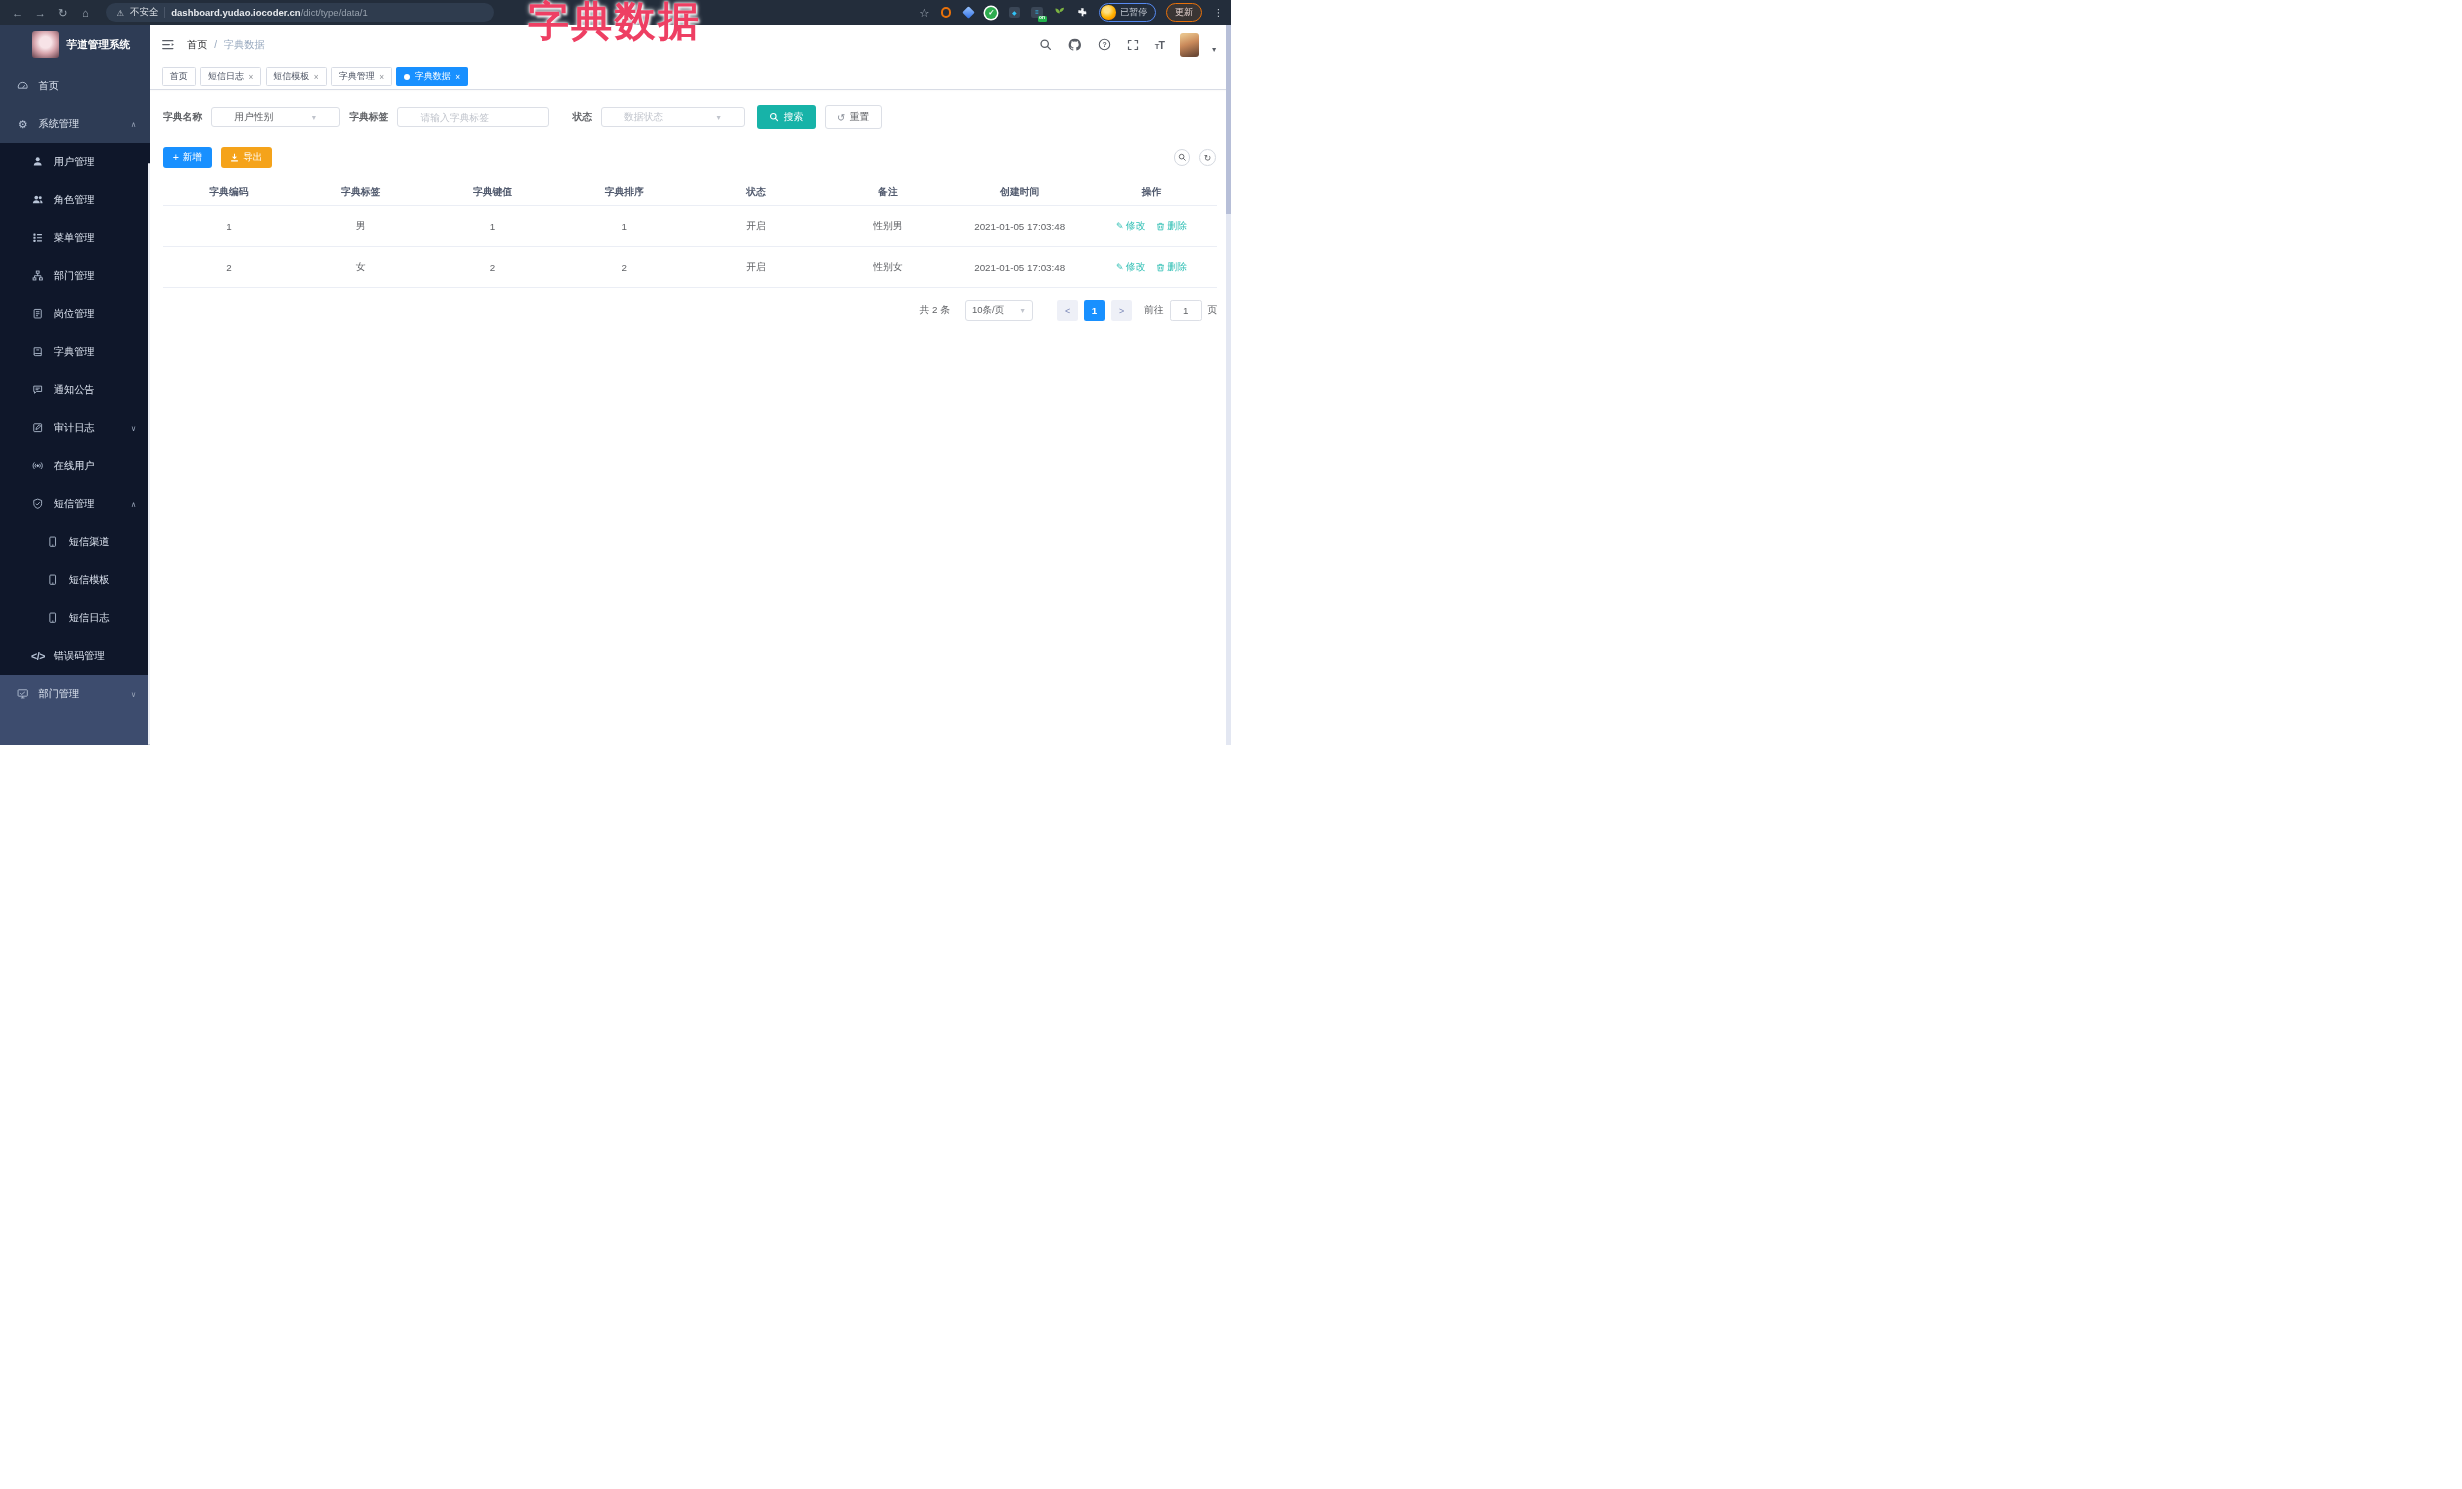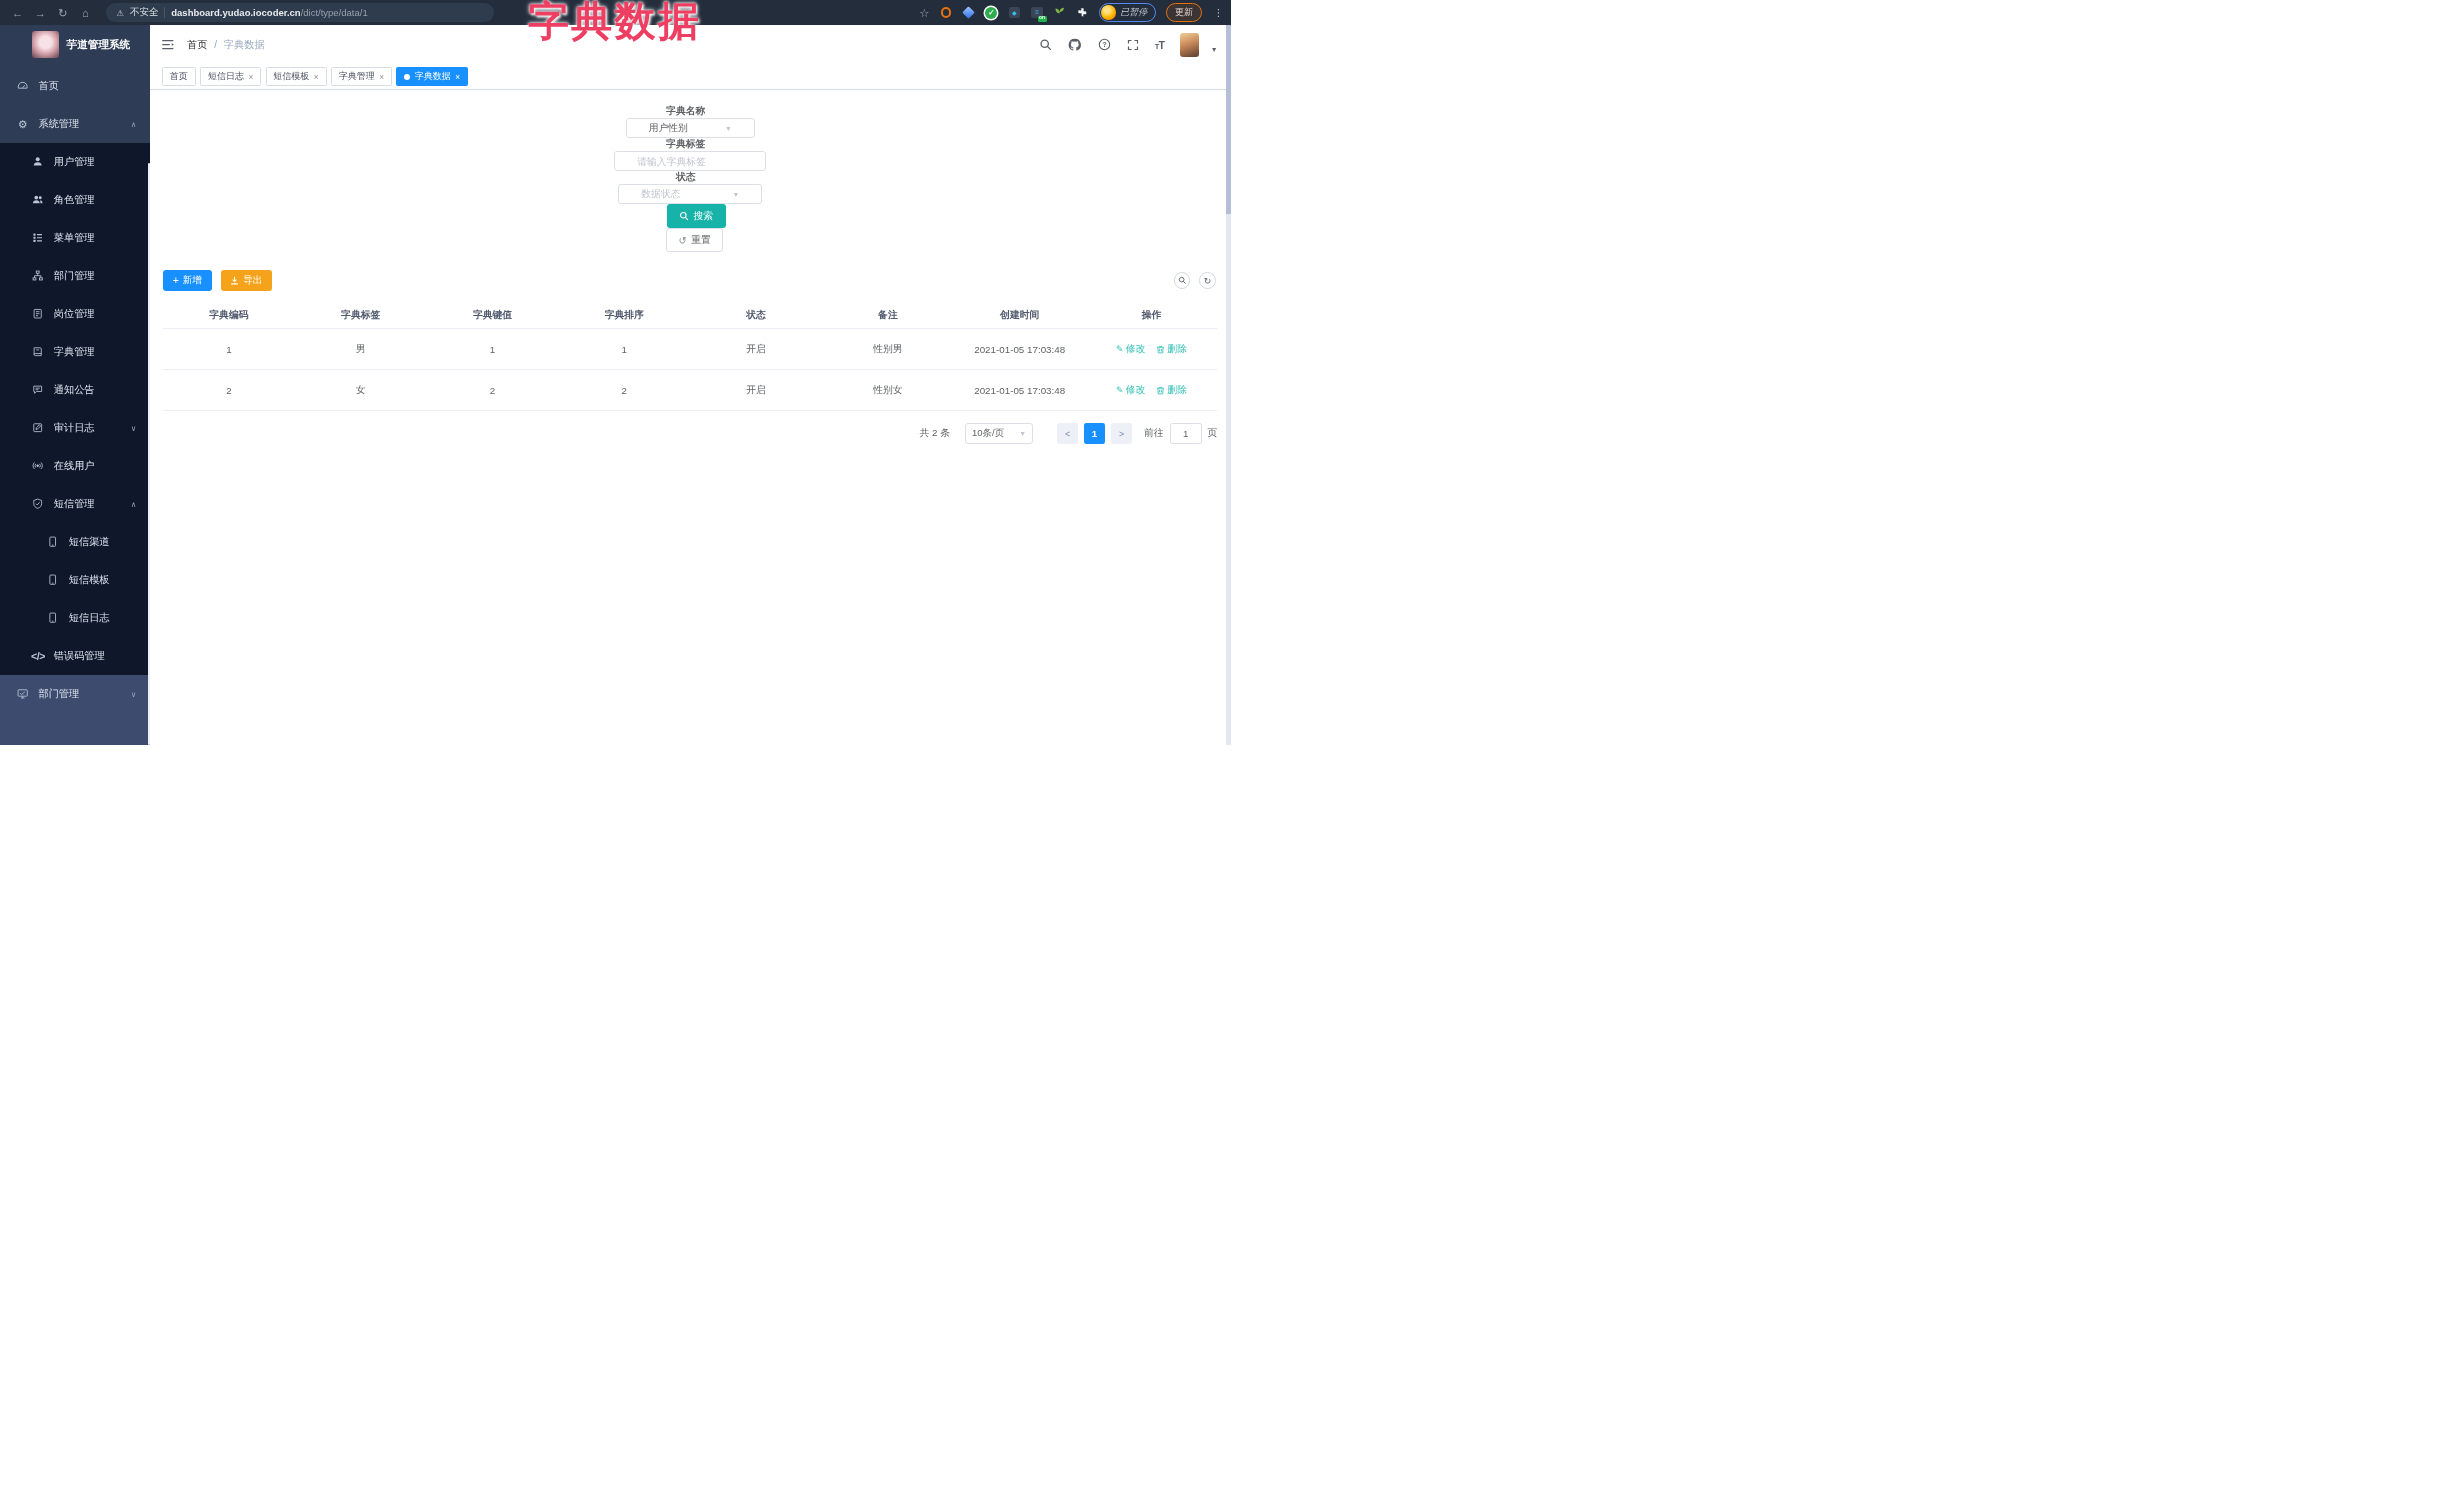--- a/index.html
+++ b/index.html
@@ -25,21 +25,21 @@
   .ext-gem { width:9px; height:9px; background:linear-gradient(135deg,#9ec7ff,#2f6fe4); transform:rotate(45deg); border-radius:1.5px; }
   .ext-check { width:12px; height:12px; border-radius:50%; background:#2eac4f; color:#fff; font-size:7.6px; font-weight:bold;
                display:flex; align-items:center; justify-content:center; box-shadow:0 0 0 1.5px #fff; }
   .ext-dark { width:11.4px; height:11.4px; background:#3a4656; border-radius:2.3px; color:#31c3f7; font-size:6px;
               display:flex; align-items:center; justify-content:center; }
   .ext-onbadge { position:absolute; bottom:-3px; right:-3px; background:#21b14b; color:#fff; font-size:4.9px;
                  font-weight:bold; border-radius:1.5px; padding:0.8px 1.5px; line-height:1; }
   .chip { height:19.7px; border-radius:9.8px; display:flex; align-items:center; }
   .chip-profile { border:1.5px solid #568af2; padding:0.8px 7.6px 0.8px 1.5px; gap:4.5px; }
   .chip-face { width:14.4px; height:14.4px; border-radius:50%; background:radial-gradient(circle at 40% 35%,#ffe082 20%,#ffb300 55%,#ef6c00); }
-  .chip-profile span { color:#c7cdd6; font-size:9px;font-style:italic; }
+  .chip-profile span { color:#c7cdd6; font-size:9px; }
   .chip-update { border:1.5px solid #e8710a; padding:0.8px 8.3px; background:rgba(232,113,10,.12); }
   .chip-update span { color:#e6d3cf; font-size:9px; }
   .dots { color:#cfd6de; font-size:9.8px; margin-left:1.5px; }
 
   
   .app { display:flex; height:720px; }
 
   
   .sidebar { width:150px; flex-shrink:0; background:#2e3c55; display:flex; flex-direction:column; position:relative; }
   .logo { height:39px; display:flex; align-items:center; padding-left:32px; gap:7.6px; }
@@ -81,21 +81,21 @@
              padding:0 12px; gap:4.5px; box-shadow:0 0.8px 2.3px rgba(0,0,0,.04); }
   .tag { height:19.7px; border:0.8px solid #d8dce5; background:#fff; display:flex; align-items:center;
          gap:4.5px; padding:0 6.8px; font-size:9px; color:#495060; border-radius:1.5px; cursor:pointer; }
   .tag .x { font-size:8.3px; color:#909399; }
   .tag.active { background:#1890ff; border-color:#1890ff; color:#fff; }
   .tag.active .x { color:#fff; }
   .tag .dot { width:6px; height:6px; border-radius:50%; background:#fff; }
 
   
   .content { padding:15px 13.6px 0 13px; position:relative; flex:1; }
-  .filter-row { display:flex; align-items:center;flex-direction:column; }
+  .filter-row { display:flex; align-items:center; }
   .f-label { font-size:9.8px; font-weight:bold; color:#606266; margin-right:9px; white-space:nowrap; }
   .field { height:20px; border:0.8px solid #dcdfe6; border-radius:3px; background:#fff;
            display:flex; align-items:center; padding:0 22px; font-size:9.8px; }
   .sel { justify-content:space-between; }
   .sel .val { color:#606266; }
   .sel .ph  { color:#c0c4cc; }
   .sel .sc  { color:#c0c4cc; font-size:6.8px; margin-left:6px; }
   .w170{width:129px;} .w200{width:152px; margin-right:0;} .w190{width:144px;}
   .field input { border:none; outline:none; width:100%; font-size:9.8px; color:#606266;
                  font-family:"Liberation Sans",sans-serif; }

